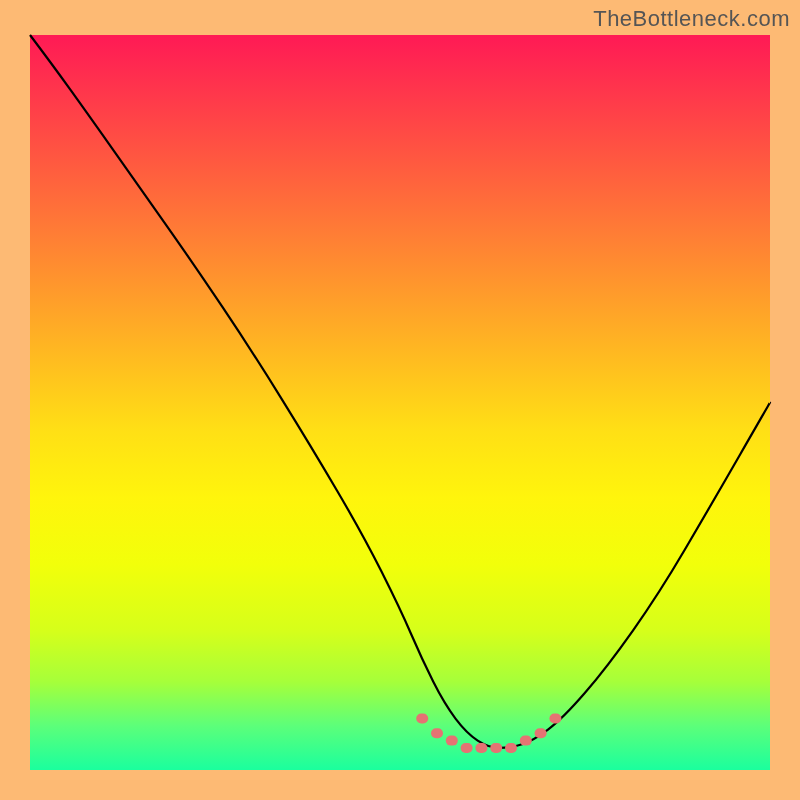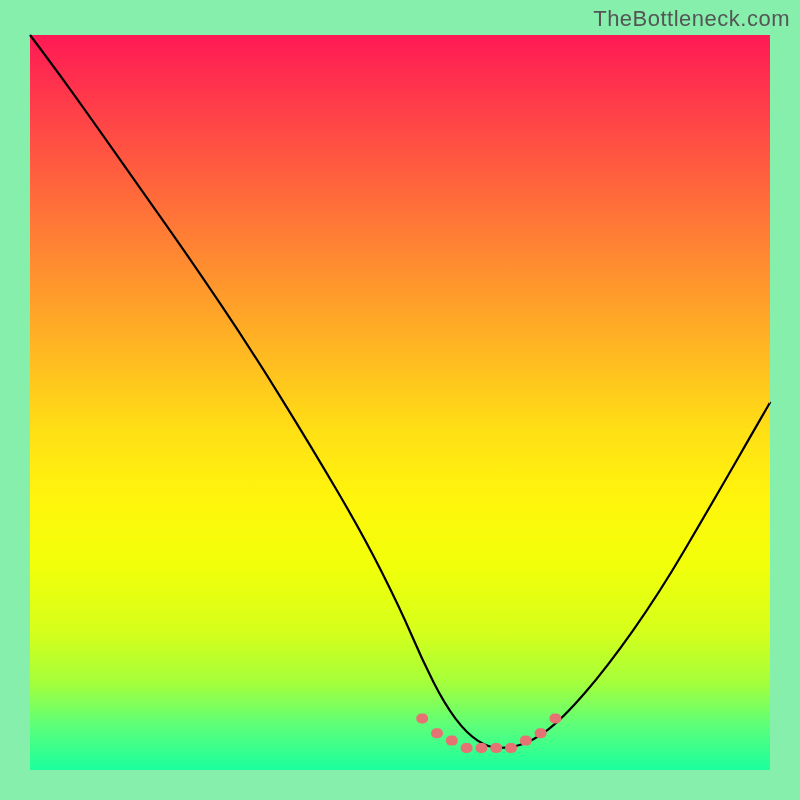--- a/index.html
+++ b/index.html
@@ -8,21 +8,21 @@
     width: 800px;
     height: 800px;
     background: #000;
     overflow: hidden;
     font-family: Arial, Helvetica, sans-serif;
   }
   .container {
     position: relative;
     width: 800px;
     height: 800px;
-    background: #86efac;
+    background: #fdba74;
   }
   .watermark {
     position: absolute;
     top: 6px;
     right: 10px;
     color: #555;
     font-size: 22px;
     font-weight: 500;
     letter-spacing: 0.5px;
     user-select: none;

